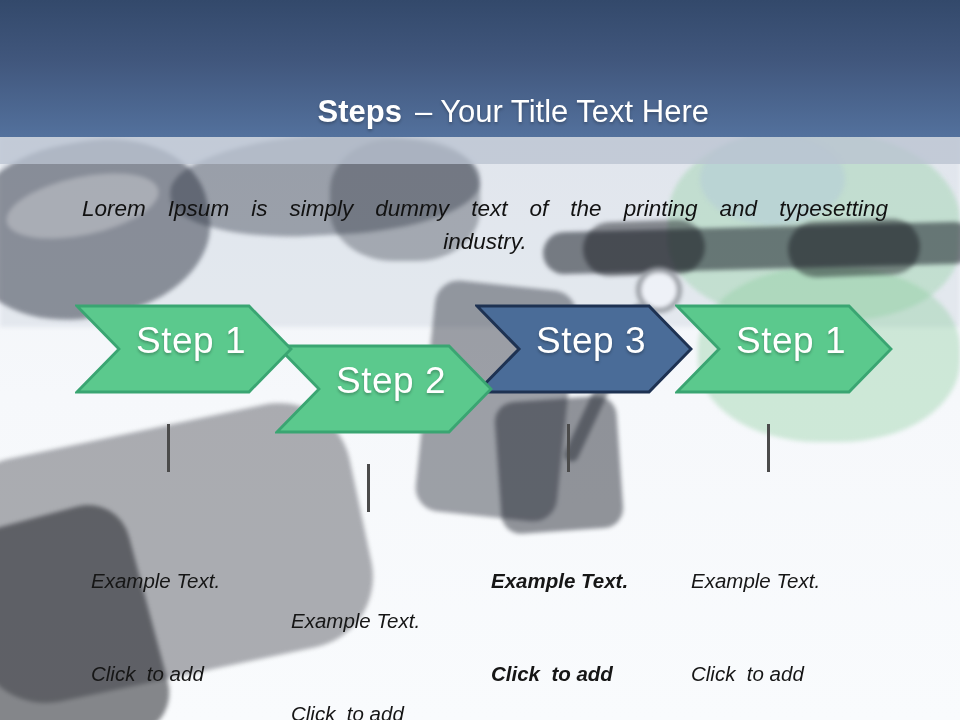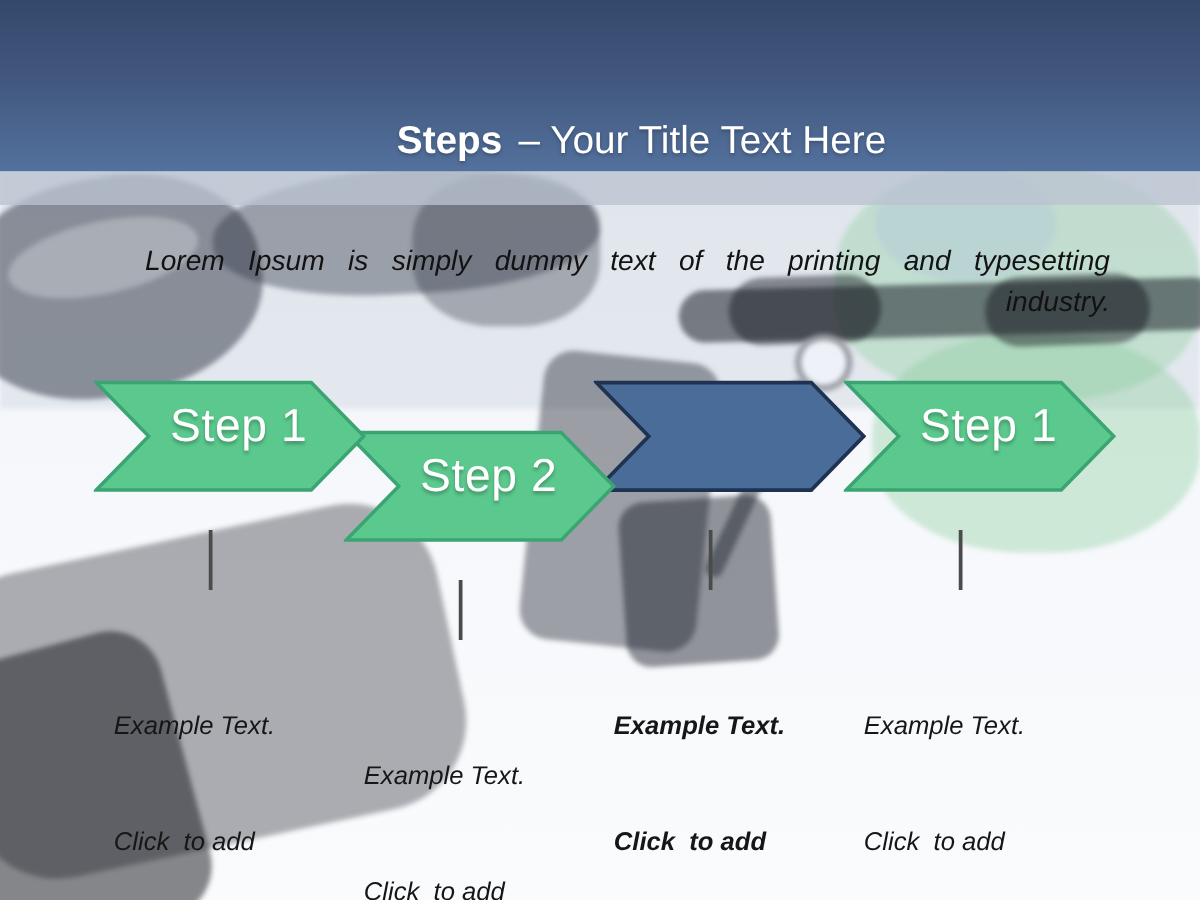--- a/index.html
+++ b/index.html
@@ -44,22 +44,22 @@
     text-align:center;color:#fff;font-size:31px;line-height:40px;
     text-shadow:0 2px 3px rgba(0,0,0,.25);white-space:pre-wrap;
   }
   .title .kw{font-weight:bold;margin-right:13px;}
 
   
   .intro{
     position:absolute;left:82px;top:192px;width:806px;z-index:5;
     font-style:italic;color:#121212;font-size:22.5px;line-height:33px;
   }
-  .intro .l1{text-align:justify;text-align-last:justify;margin-left:34px;}
-  .intro .l2{text-align:right;}
+  .intro .l1{text-align:justify;text-align-last:justify;}
+  .intro .l2{text-align:center;}
 
   
   .step-group{position:absolute;top:304px;width:218px;height:340px;}
   .sg1{left:75px;z-index:40;}
   .sg2{left:275px;z-index:30;margin-top:40px;}
   .sg3{left:475px;z-index:20;}
   .sg4{left:675px;z-index:10;}
   .chev-svg{position:absolute;left:0;top:0;width:218px;height:90px;}
   .chev-label{
     position:absolute;left:0;top:0;width:218px;height:74px;
@@ -136,20 +136,21 @@
       <div>Example Text.</div>
       <div>Click  to add</div>
       
     </div>
   </div>
 
   <div class="step-group sg3">
     <svg class="chev-svg" viewBox="0 0 218 90">
       <polygon points="2,2 174,2 216,45 174,88 2,88 44,45" stroke-width="3" fill="#4A6C98" stroke="#1E3252"></polygon>
     </svg>
+    <div class="chev-label">Step 3</div>
     <div class="connector"></div>
     <div class="desc">
       <div>Example Text.</div>
       <div>Click  to add</div>
       
     </div>
   </div>
 
   <div class="step-group sg4">
     <svg class="chev-svg" viewBox="0 0 218 90">

